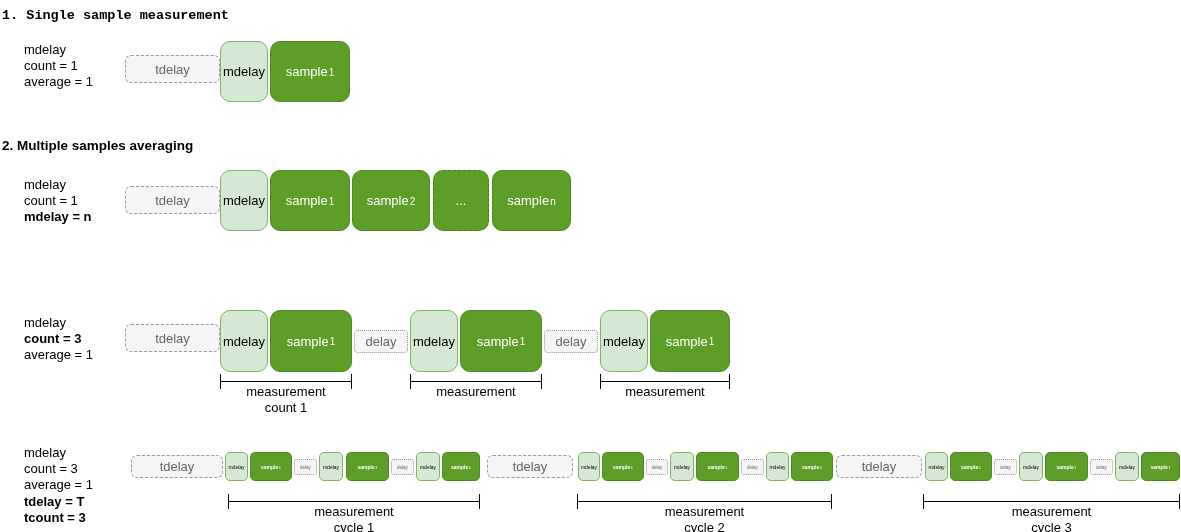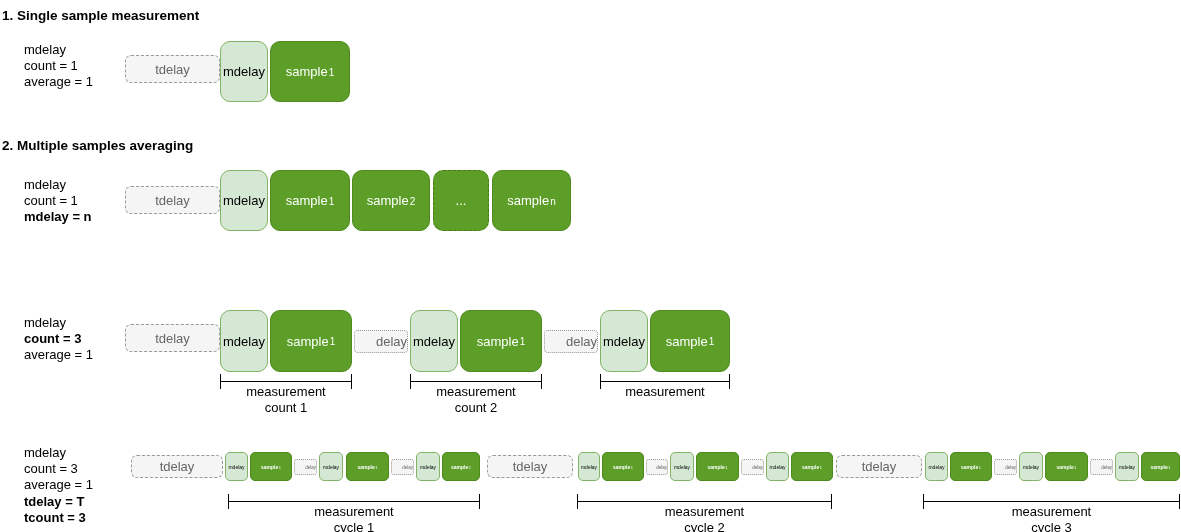--- a/index.html
+++ b/index.html
@@ -46,21 +46,20 @@
     background: #f5f5f5;
     border: 1.4px dashed #999999;
     color: #666666;
     border-radius: 6px;
   }
   .block.delay {
     background: #f5f5f5;
     border: 1.3px dotted #999999;
     color: #666666;
     border-radius: 4px;
-    justify-content: flex-end;
   }
   .block.mdelay {
     background: #d5e8d4;
     border: 1.5px solid #82b366;
     color: #000000;
     border-radius: 10px;
   }
   .block.sample {
     background: #5c9e28;
     border: 1.5px solid #4e8a1d;
@@ -97,21 +96,21 @@
     text-align: center;
     font-size: 13px;
     line-height: 15.5px;
     color: #000000;
   }
 </style>
 </head>
 <body>
 
 <div id="diagram">
-    <div class="heading" style="left: 2px; top: 8px;">1. Single sample measurement</div>
+    <div class="heading" style="left: 2px; top: 8px; font-family: Liberation Mono, monospace;">1. Single sample measurement</div>
     <div class="params" style="left: 24px; top: 42px;">
       <div class="param-line">mdelay</div>
       <div class="param-line">count = 1</div>
       <div class="param-line">average = 1</div>
     </div>
     <div class="block tdelay" style="left: 125px; top: 55px; width: 95px; height: 28px;">
       <span class="blabel">tdelay</span>
     </div>
     <div class="block mdelay" style="left: 220px; top: 41px; width: 48px; height: 61px;">
       <span class="blabel">mdelay</span>
@@ -190,21 +189,20 @@
         <div>measurement</div>
         <div>count 1</div>
       </div>
     </div>
     <div class="bracket" style="left: 410px; top: 374px; width: 132px;">
       <div class="br-line"></div>
       <div class="br-tick left"></div>
       <div class="br-tick right"></div>
       <div class="br-label">
         <div>measurement</div>
-        <div>count 2</div>
       </div>
     </div>
     <div class="bracket" style="left: 600px; top: 374px; width: 130px;">
       <div class="br-line"></div>
       <div class="br-tick left"></div>
       <div class="br-tick right"></div>
       <div class="br-label">
         <div>measurement</div>
       </div>
     </div>

